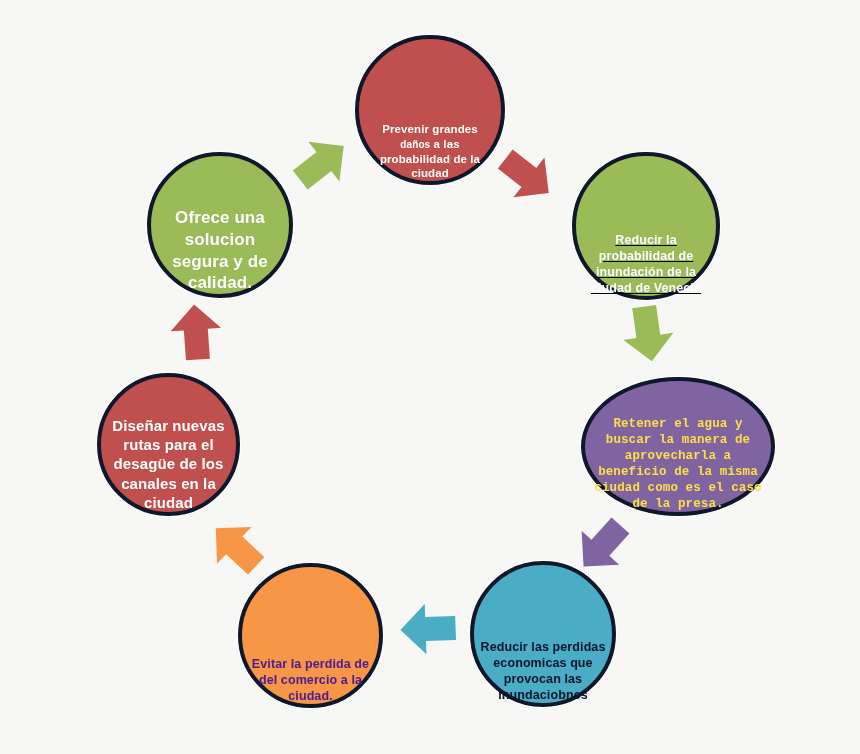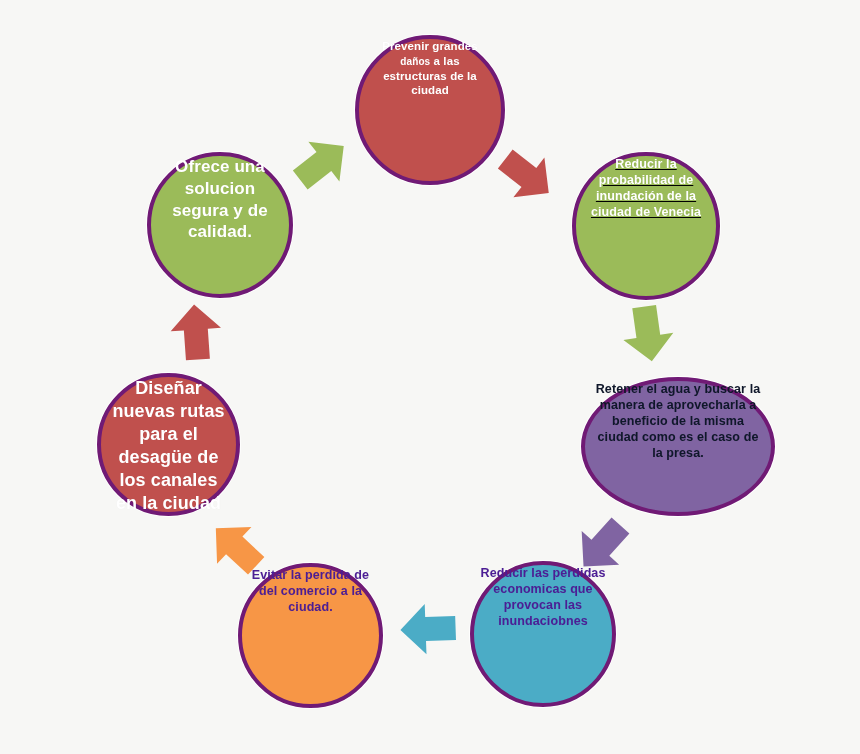--- a/index.html
+++ b/index.html
@@ -13,25 +13,25 @@
     height: 754px;
     background: #f7f7f5;
     overflow: hidden;
     font-family: "Liberation Sans", sans-serif;
   }
 
   
   .node {
     position: absolute;
     display: flex;
-    align-items: flex-start;
+    align-items: flex-end;
     justify-content: center;
     border-radius: 50%;
     box-sizing: border-box;
-    border: 4px solid #701a75;
+    border: 4px solid #0f172a;
     box-shadow: 0 0 0 1px rgba(255,255,255,0.9);
   }
   .node-label {
     color: #ffffff;
     text-align: center;
     font-weight: bold;
     line-height: 1.28;
     padding: 0 6px;
     letter-spacing: .1px;
     text-shadow: 0 0 1px rgba(0,0,0,0.06);
@@ -49,21 +49,21 @@
             border-radius: 50%; }
   #node-2 .node-label { font-size: 12.5px; }
 
   #node-3 { left: 470px; top: 561px; width: 146px; height: 146px; }
   #node-3 .node-label { font-size: 12.5px; }
 
   #node-4 { left: 238px; top: 563px; width: 145px; height: 145px; }
   #node-4 .node-label { font-size: 12.5px; }
 
   #node-5 { left:  97px; top: 373px; width: 143px; height: 143px; }
-  #node-5 .node-label { font-size: 18px; }
+  #node-5 .node-label { font-size: 15px; }
 
   #node-6 { left: 147px; top: 152px; width: 146px; height: 146px; }
   #node-6 .node-label { font-size: 17px; }
 
   
   .arrow {
     position: absolute;
     width: 60px;
     height: 60px;
   }
@@ -115,35 +115,35 @@
   <div class="arrow" id="arrow-6">
     <svg viewBox="0 0 100 100" aria-hidden="true">
       <polygon points="50,4 92,46 70,46 70,96 30,96 30,46 8,46" fill="#9bbb59"></polygon>
     </svg>
   </div>
 
   <div class="node" id="node-0" style="background: rgb(192, 80, 77);">
     <div class="node-label" style="color: rgb(255, 255, 255);">
       <span>Prevenir grandes</span><br>
       <span class="big">daños</span><span> a las</span><br>
-      <span>estructuras de la</span><br>
+      <span>probabilidad de la</span><br>
       <span>ciudad</span>
     </div>
   </div>
 
   <div class="node" id="node-1" style="background: rgb(155, 187, 89);">
     <div class="node-label" style="color: rgb(255, 255, 255);">Reducir la probabilidad de inundación de la ciudad de Venecia</div>
   </div>
 
   <div class="node" id="node-2" style="background: rgb(128, 100, 162);">
-    <div class="node-label" style="color: #0f172a;">Retener el agua y buscar la manera de aprovecharla a beneficio de la misma ciudad como es el caso de la presa.</div>
+    <div class="node-label" style="color: #fde047; font-family: Liberation Mono, monospace;">Retener el agua y buscar la manera de aprovecharla a beneficio de la misma ciudad como es el caso de la presa.</div>
   </div>
 
   <div class="node" id="node-3" style="background: rgb(75, 172, 198);">
-    <div class="node-label" style="color: #4c1d95;">Reducir las perdidas economicas que provocan las inundaciobnes</div>
+    <div class="node-label" style="color: #0f172a;">Reducir las perdidas economicas que provocan las inundaciobnes</div>
   </div>
 
   <div class="node" id="node-4" style="background: rgb(247, 150, 70);">
     <div class="node-label" style="color: #4c1d95;">Evitar la perdida de del comercio a la ciudad.</div>
   </div>
 
   <div class="node" id="node-5" style="background: rgb(192, 80, 77);">
     <div class="node-label" style="color: rgb(255, 255, 255);">Diseñar nuevas rutas para el desagüe de los canales en la ciudad</div>
   </div>
 

